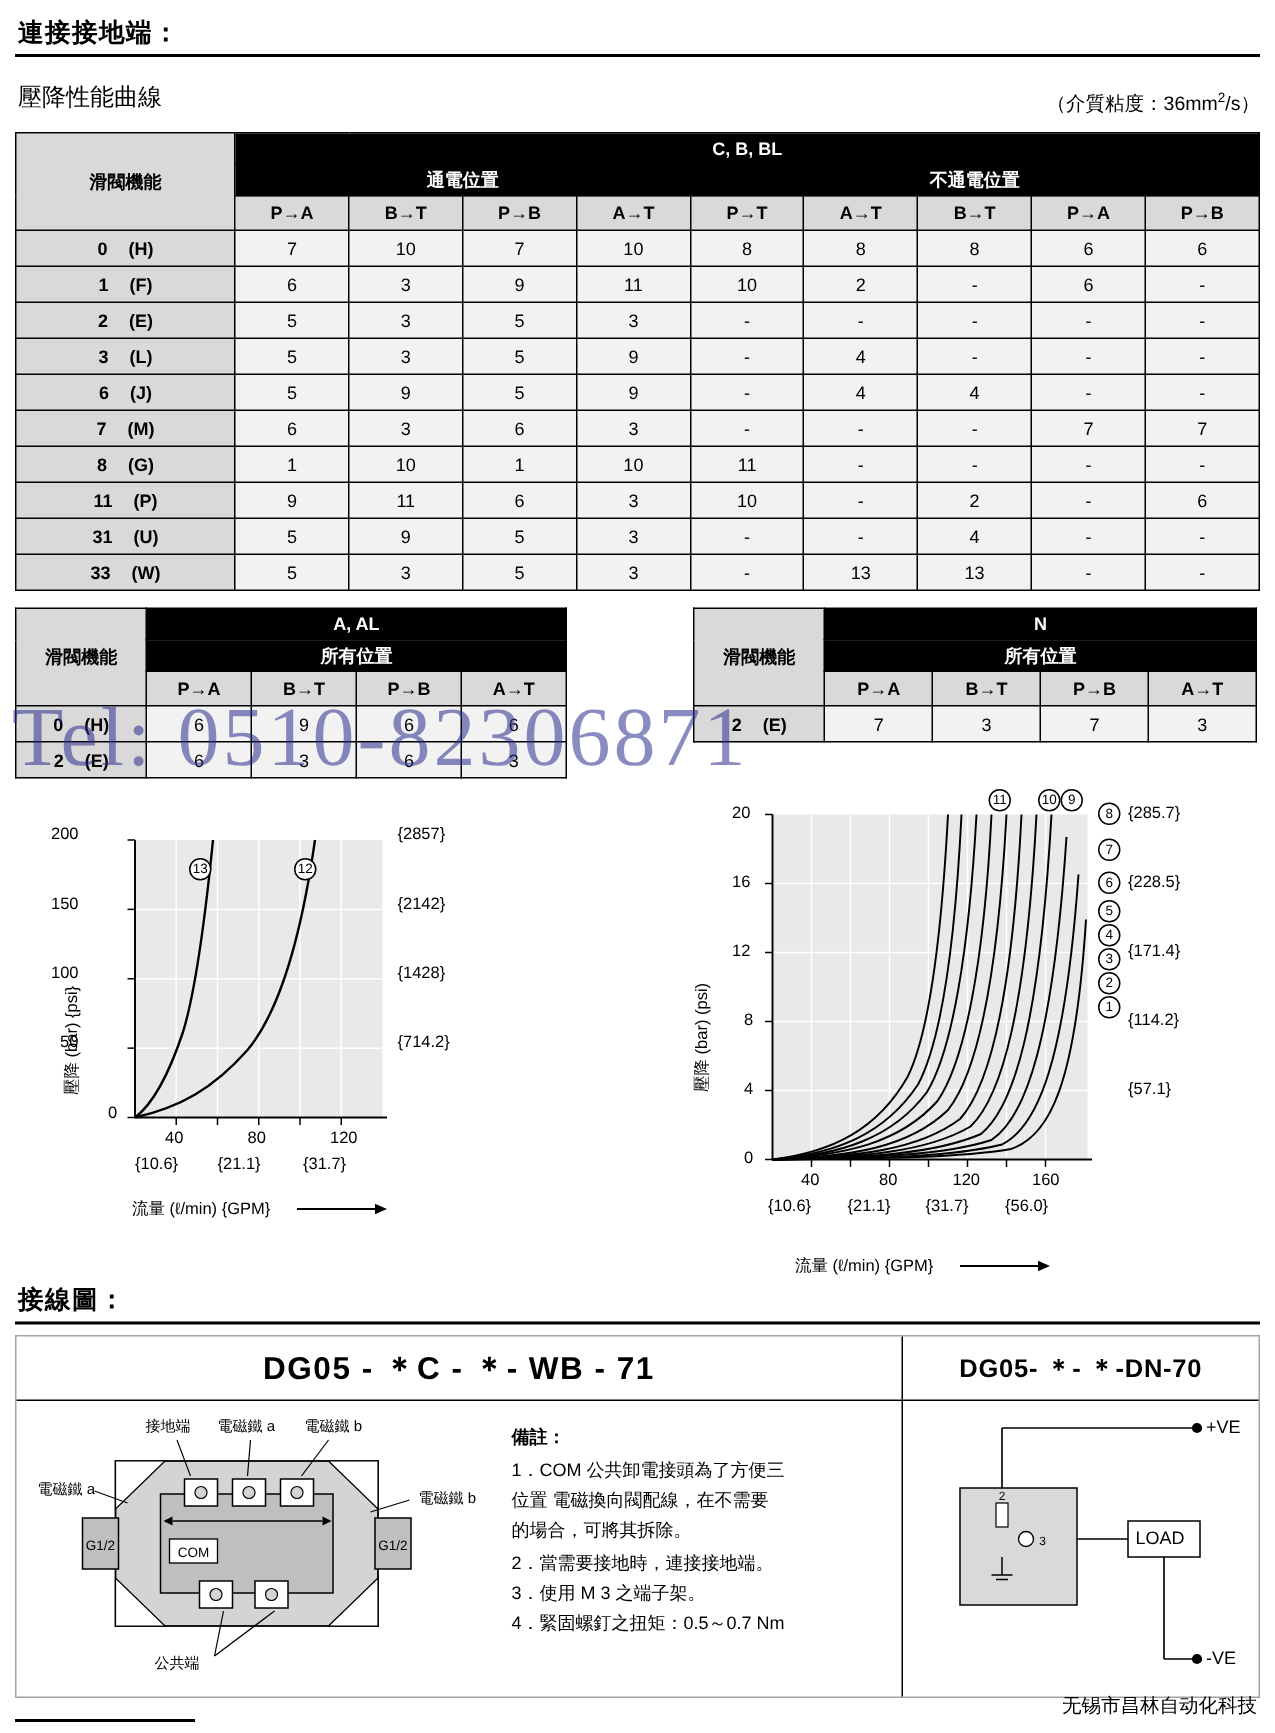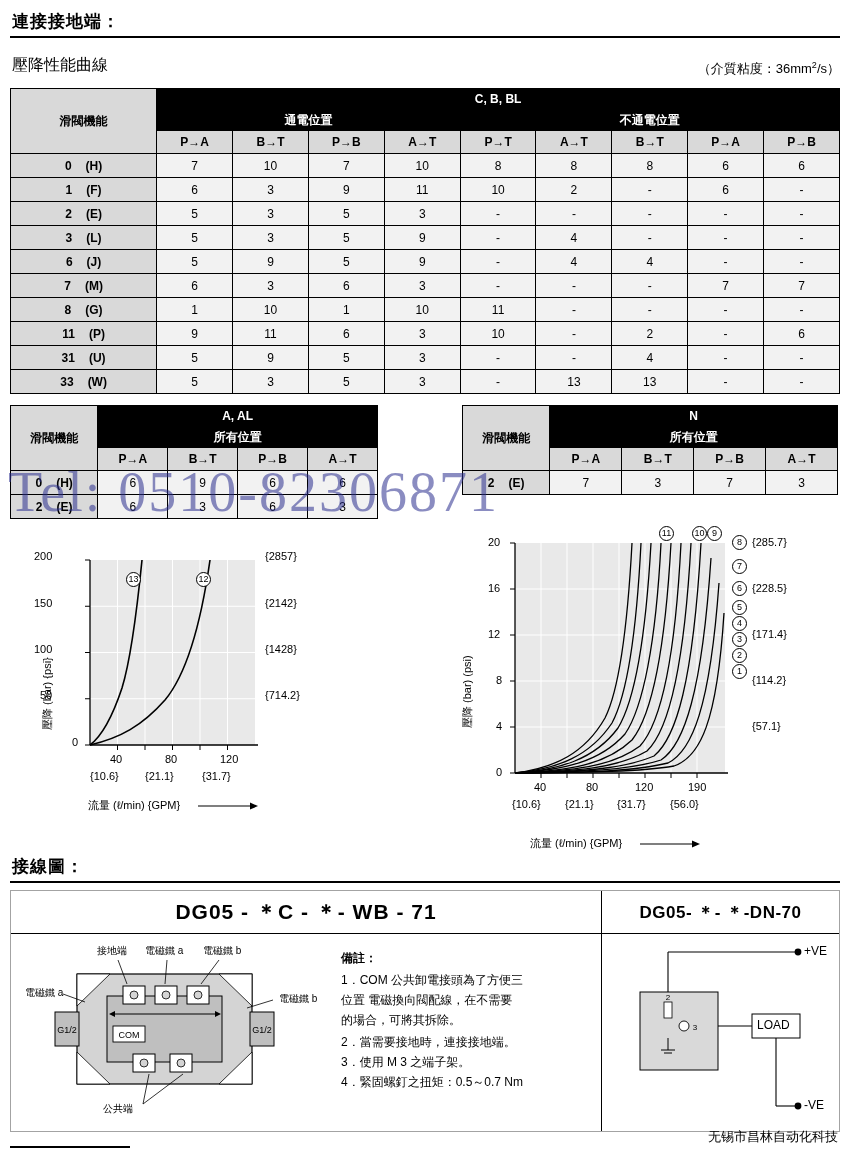--- a/index.html
+++ b/index.html
@@ -440,21 +440,21 @@
     <div class="circnum" style="left:272px;top:120px;">2</div>
     <div class="circnum" style="left:272px;top:136px;">1</div>
 
     <div class="circnum" style="left:199px;top:-2px;">11</div>
     <div class="circnum" style="left:232px;top:-2px;">10</div>
     <div class="circnum" style="left:247px;top:-2px;">9</div>
 
     <div class="tick" style="left:74px;top:253px;">40</div>
     <div class="tick" style="left:126px;top:253px;">80</div>
     <div class="tick" style="left:175px;top:253px;">120</div>
-    <div class="tick" style="left:228px;top:253px;">190</div>
+    <div class="tick" style="left:228px;top:253px;">160</div>
     <div class="brace" style="left:52px;top:270px;">{10.6}</div>
     <div class="brace" style="left:105px;top:270px;">{21.1}</div>
     <div class="brace" style="left:157px;top:270px;">{31.7}</div>
     <div class="brace" style="left:210px;top:270px;">{56.0}</div>
 
     <div class="axis-label-x" style="left:70px;top:308px;">流量 (ℓ/min) {GPM}</div>
     <svg width="60" height="12" style="position:absolute;left:180px;top:310px;">
       <line x1="0" y1="6" x2="52" y2="6" stroke="#000" stroke-width="1.2"></line>
       <polygon points="52,2.5 60,6 52,9.5" fill="#000"></polygon>
     </svg>

